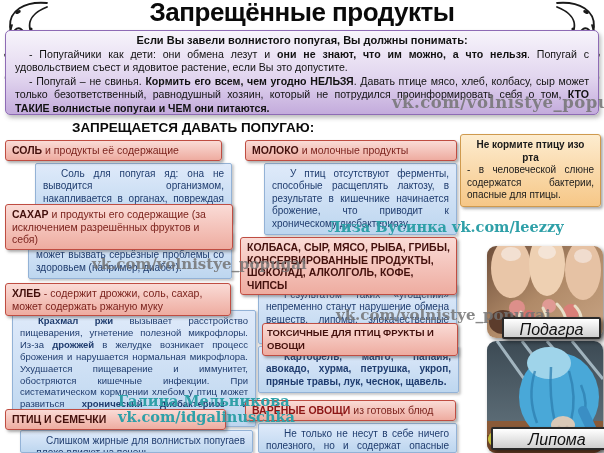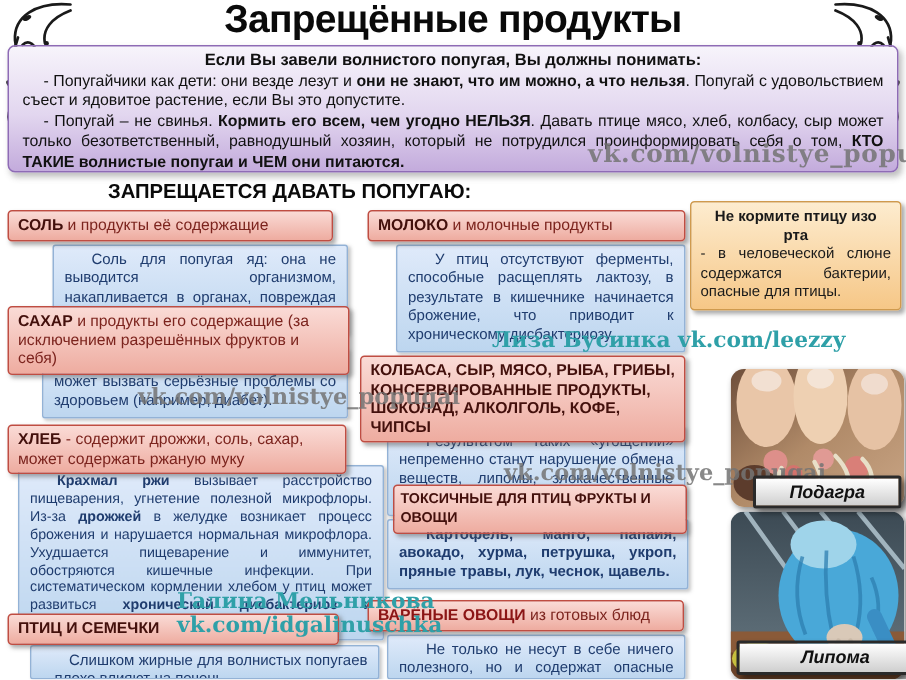--- a/index.html
+++ b/index.html
@@ -85,22 +85,22 @@
                  border:2px solid #4a4a4a; border-radius:7px; box-shadow:2px 2px 4px rgba(0,0,0,.4);
                  padding:4px 3px; font-size:9.8px; line-height:12px; font-style:italic;
                  text-align:center; color:#1a1a1a; z-index:4; }
 
   .photo { border-radius:9px; overflow:hidden; box-shadow:2px 2px 4px rgba(0,0,0,.45); z-index:3; }
   .photo-gout { left:487px; top:246px; width:116px; height:92px; }
   .photo-lipoma { left:487px; top:341px; width:116px; height:112px; }
   .photo svg { display:block; width:100%; height:100%; }
 
   .caption { background:linear-gradient(#ffffff,#cfcfcf); border:2px solid #2a2a2a; border-radius:2px;
-             box-shadow:3px 3px 4px rgba(0,0,0,.45); font-style:italic; font-weight:bold;
-             text-align:center; font-size:12px; color:#111; z-index:6; padding-top:2px; }
+             box-shadow:3px 3px 4px rgba(0,0,0,.45); font-style:italic; font-weight:normal;
+             text-align:center; font-size:16px; color:#111; z-index:6; padding-top:2px; }
   .cap-gout { left:502px; top:317px; width:99px; height:22px; }
   .cap-lipoma { left:491px; top:427px; width:132px; height:23px; }
 </style>
 </head>
 <body>
 
 <div id="canvas">
 
   <div class="abs flourish fl-tl">
     <svg viewBox="0 0 50 92">
@@ -134,21 +134,21 @@
           <ellipse cx="20" cy="14" rx="3" ry="1.6" transform="rotate(-25 20 14)"></ellipse>
         <ellipse cx="8" cy="58" rx="2.6" ry="1.4" transform="rotate(60 8 58)"></ellipse>
       </g>
     </svg>
   </div>
 
   <div class="abs title">Запрещённые продукты</div>
 
   <div class="abs intro">
     <div class="intro-heading">Если Вы завели волнистого попугая, Вы должны понимать:</div>
-    <p><span>- Попугайчики как дети: они везде лезут и </span><b>они не знают, что им можно, а что нельзя</b><span>. Попугай с удовольствием съест и ядовитое растение, если Вы это допустите.</span></p>
+    <p><span>- Попугайчики как дети: они обмена лезут и </span><b>они не знают, что им можно, а что нельзя</b><span>. Попугай с удовольствием съест и ядовитое растение, если Вы это допустите.</span></p>
     <p><span>- Попугай – не свинья. </span><b>Кормить его всем, чем угодно НЕЛЬЗЯ</b><span>. Давать птице мясо, хлеб, колбасу, сыр может только безответственный, равнодушный хозяин, который не потрудился проинформировать себя о том, </span><b>КТО ТАКИЕ волнистые попугаи и ЧЕМ они питаются.</b></p>
   </div>
   <div class="abs wm-gray wm-intro">vk.com/volnistye_popugai</div>
 
   <div class="abs section-heading">ЗАПРЕЩАЕТСЯ ДАВАТЬ ПОПУГАЮ:</div>
 
   <div class="abs hdr salt-hdr"><b>СОЛЬ</b><span> и продукты её содержащие</span></div>
   <div class="abs bbox salt-body">
       <p>Соль для попугая яд: она не выводится организмом, накапливается в органах, повреждая их.</p>
     </div>

